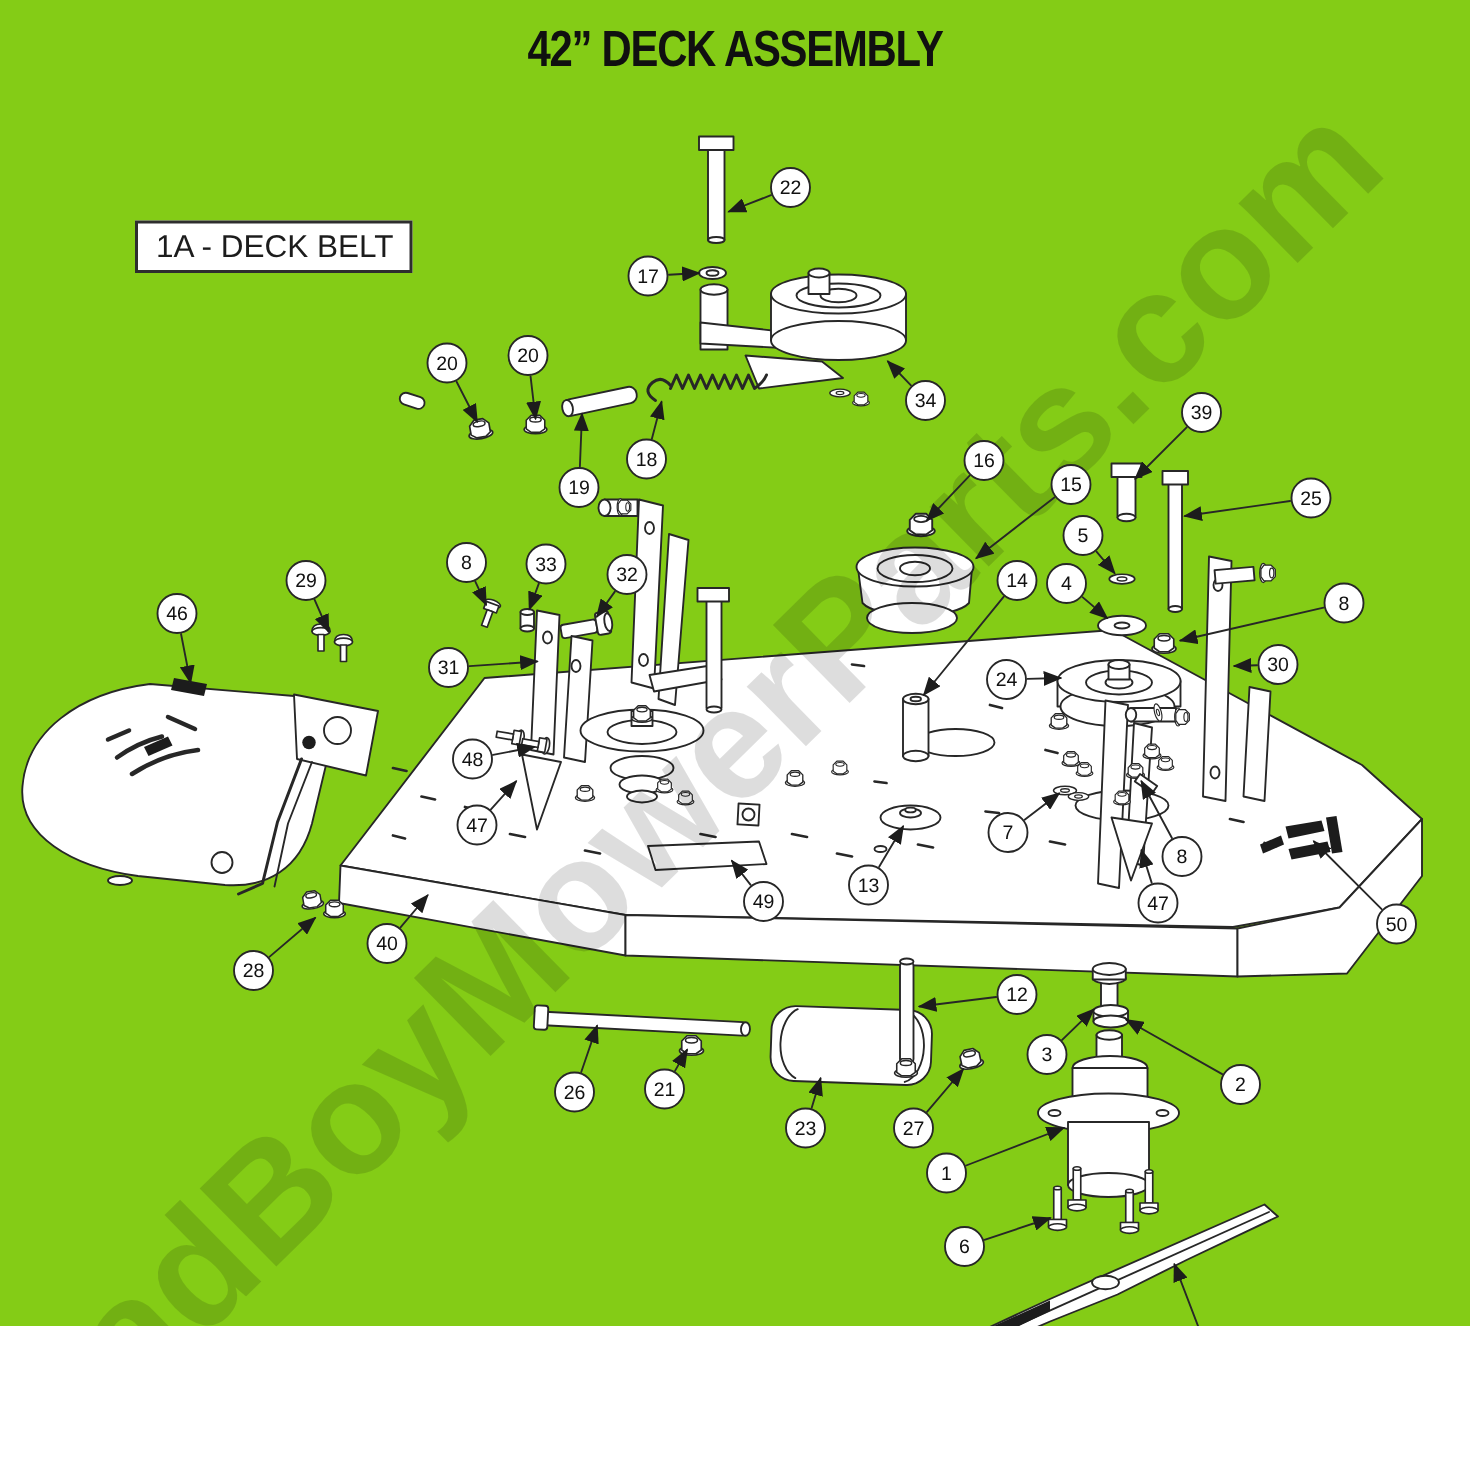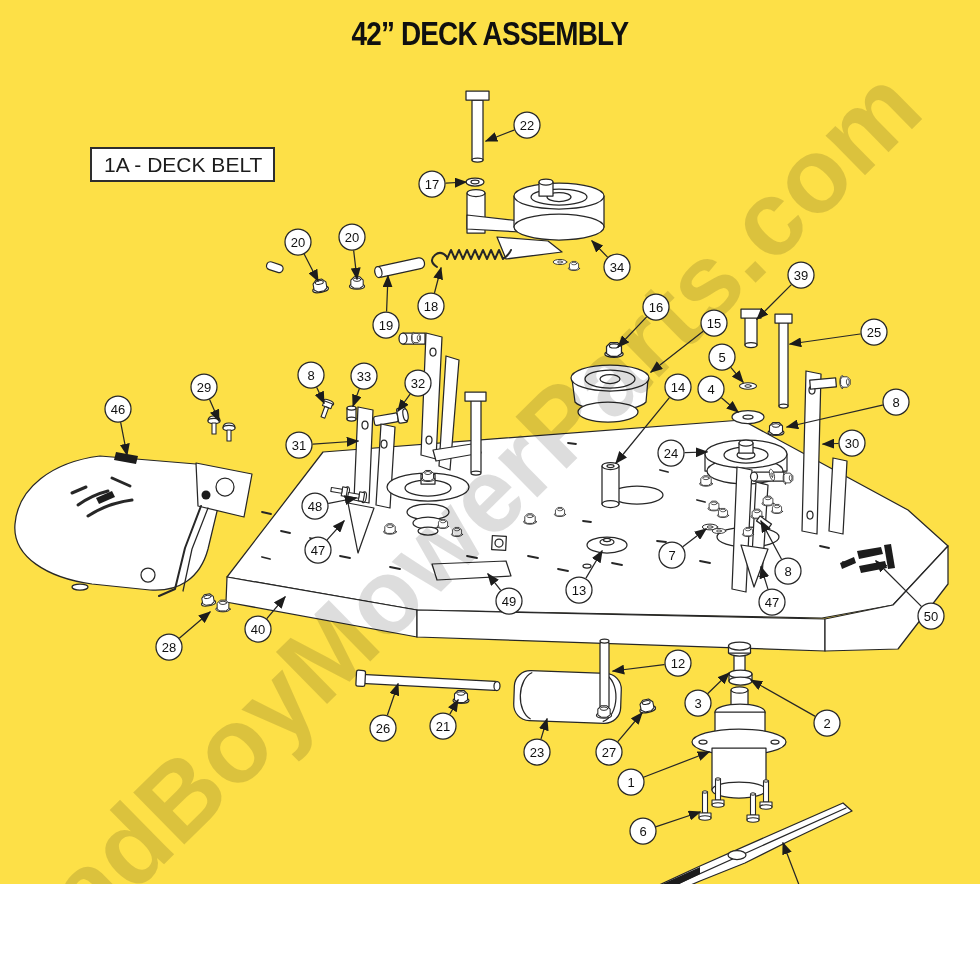--- a/index.html
+++ b/index.html
@@ -1,16 +1,16 @@
 <!DOCTYPE html>
 <html><head>
 <meta charset="utf-8">
 <style>
   html,body{margin:0;padding:0;background:#fff;}
-  .stage{position:relative;width:980px;height:884px;background:#fde047;overflow:hidden;
+  .stage{position:relative;width:980px;height:884px;background:#84cc16;overflow:hidden;
          font-family:"Liberation Sans",sans-serif;}
   .title{position:absolute;top:14px;left:0;width:100%;text-align:center;
          font-size:34px;font-weight:bold;letter-spacing:-1px;color:#101010;
          transform:scaleX(.82);}
   .label-box{position:absolute;left:90px;top:147px;border:2px solid #2e2e2e;
          background:#fff;padding:1px 11px 1px 12px;font-size:21px;line-height:29px;
          color:#1c1c1c;white-space:nowrap;}
   svg#diagram-svg{position:absolute;left:0;top:0;}
   
   #diagram-svg path,#diagram-svg rect,#diagram-svg ellipse,#diagram-svg circle,

